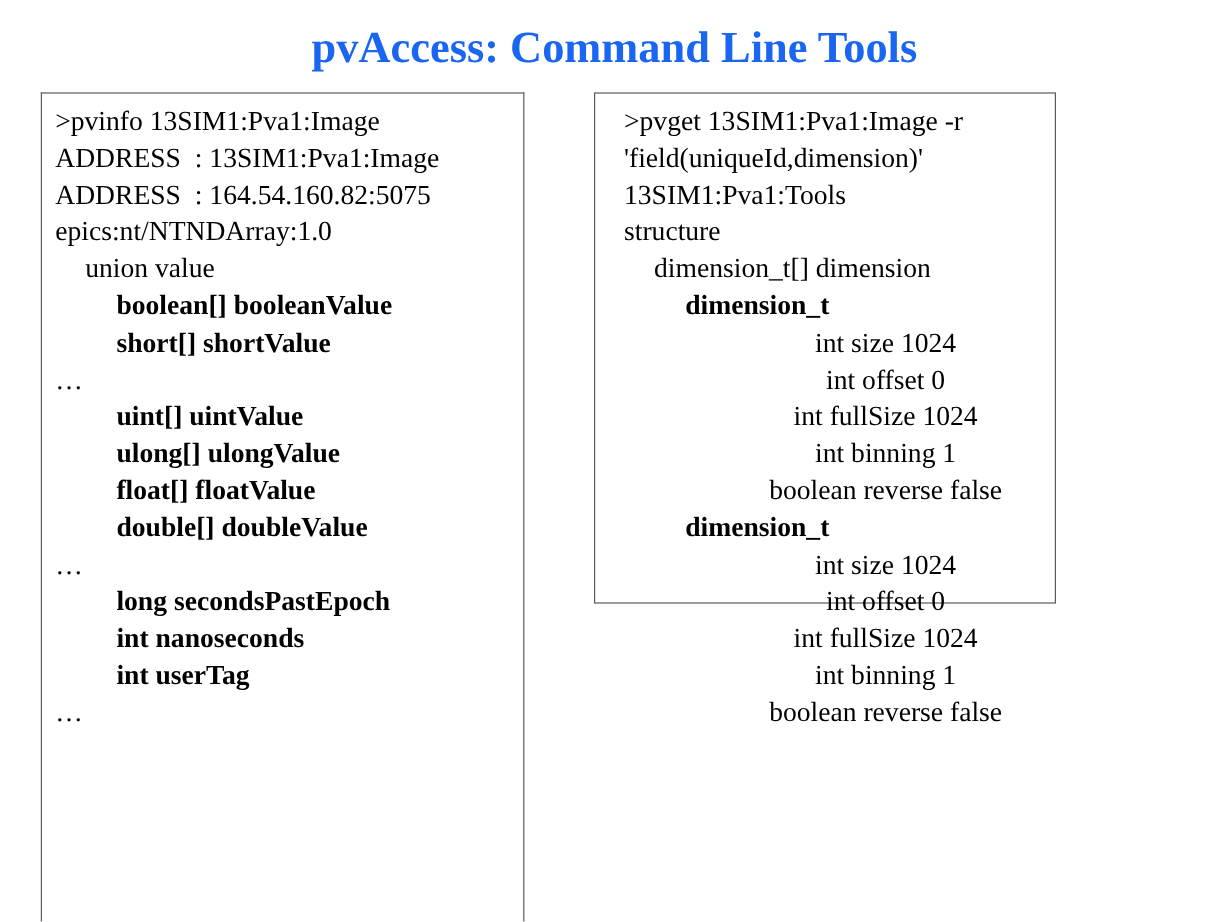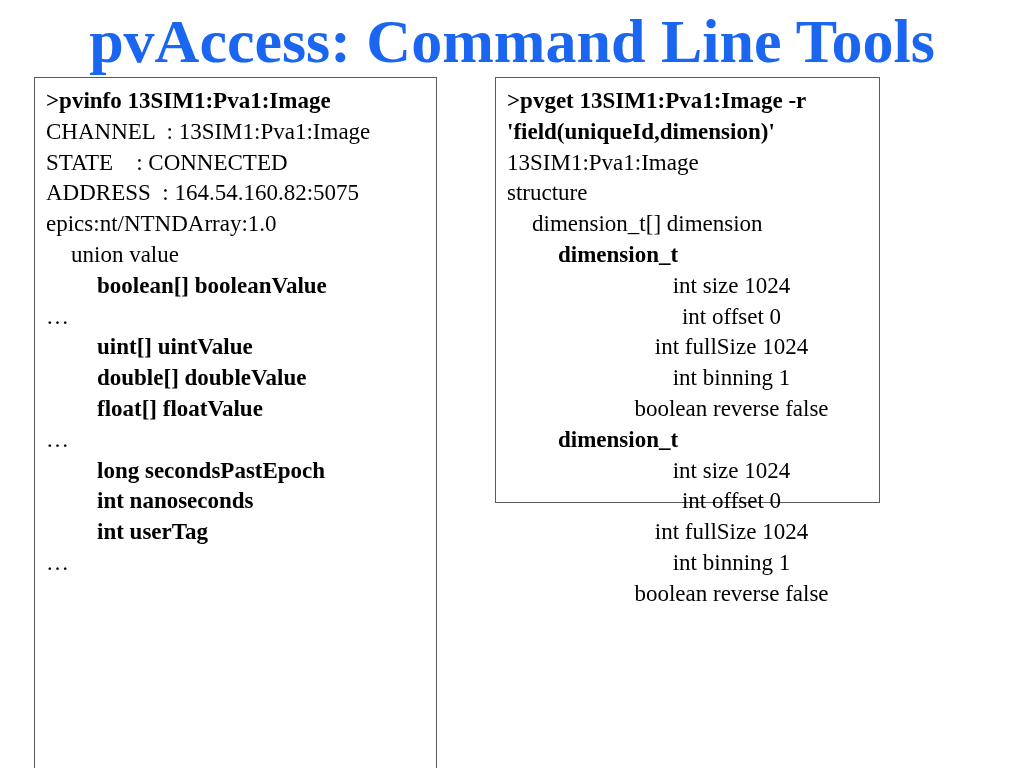--- a/index.html
+++ b/index.html
@@ -16,21 +16,21 @@
       color: #000000;
     }
     .slide-title {
       position: absolute;
       left: 0;
       top: 10px;
       width: 1024px;
       text-align: center;
       font-family: "Liberation Serif", "DejaVu Serif", serif;
       font-weight: bold;
-      font-size: 62px;
+      font-size: 37px;
       line-height: 62px;
       color: #1a66f0;
       white-space: nowrap;
     }
     .code-box {
       position: absolute;
       box-sizing: border-box;
       border: 1.5px solid #5a5a5a;
       background: #ffffff;
       padding-top: 8px;
@@ -41,64 +41,65 @@
       width: 403px;
       height: 700px;
       border-bottom: none;
       padding-left: 11px;
     }
     .box-right {
       left: 495px;
       top: 77px;
       width: 385px;
       height: 426px;
-      padding-left: 11px;
+      padding-left: 24px;
     }
     .line {
       font-size: 23px;
       line-height: 30.8px;
       height: 30.8px;
       white-space: pre;
     }
     .line.cmd {
-      font-weight: bold;
+      font-weight: normal;
     }
     .ind-0 { padding-left: 0; }
     .ind-1 { padding-left: 25px; }
     .ind-2 { padding-left: 51px; font-weight: bold; }
     .ind-3 { padding-left: 77px; text-align: center; }
   </style>
 </head>
 <body>
 
 <div class="slide-title">pvAccess: Command Line Tools</div>
 
 <div class="code-box box-left">
   <div class="line cmd ind-0">&gt;pvinfo 13SIM1:Pva1:Image</div>
-  <div class="line ind-0">CHANNEL  : 13SIM1:Pva1:Image</div>
-  <div class="line ind-0">STATE    : CONNECTED</div>
+  <div class="line ind-0">ADDRESS  : 13SIM1:Pva1:Image</div>
   <div class="line ind-0">ADDRESS  : 164.54.160.82:5075</div>
   <div class="line ind-0">epics:nt/NTNDArray:1.0</div>
   <div class="line ind-1">union value</div>
   <div class="line ind-2">boolean[] booleanValue</div>
+  <div class="line ind-2">short[] shortValue</div>
   <div class="line ind-0">…</div>
   <div class="line ind-2">uint[] uintValue</div>
+  <div class="line ind-2">ulong[] ulongValue</div>
+  <div class="line ind-2">float[] floatValue</div>
   <div class="line ind-2">double[] doubleValue</div>
-  <div class="line ind-2">float[] floatValue</div>
   <div class="line ind-0">…</div>
   <div class="line ind-2">long secondsPastEpoch</div>
   <div class="line ind-2">int nanoseconds</div>
   <div class="line ind-2">int userTag</div>
   <div class="line ind-0">…</div>
 </div>
 
 <div class="code-box box-right">
   <div class="line cmd ind-0">&gt;pvget 13SIM1:Pva1:Image -r</div>
   <div class="line cmd ind-0">'field(uniqueId,dimension)'</div>
-  <div class="line ind-0">13SIM1:Pva1:Image</div>
+  <div class="line ind-0">13SIM1:Pva1:Tools</div>
   <div class="line ind-0">structure</div>
   <div class="line ind-1">dimension_t[] dimension</div>
   <div class="line ind-2">dimension_t</div>
   <div class="line ind-3">int size 1024</div>
   <div class="line ind-3">int offset 0</div>
   <div class="line ind-3">int fullSize 1024</div>
   <div class="line ind-3">int binning 1</div>
   <div class="line ind-3">boolean reverse false</div>
   <div class="line ind-2">dimension_t</div>
   <div class="line ind-3">int size 1024</div>

